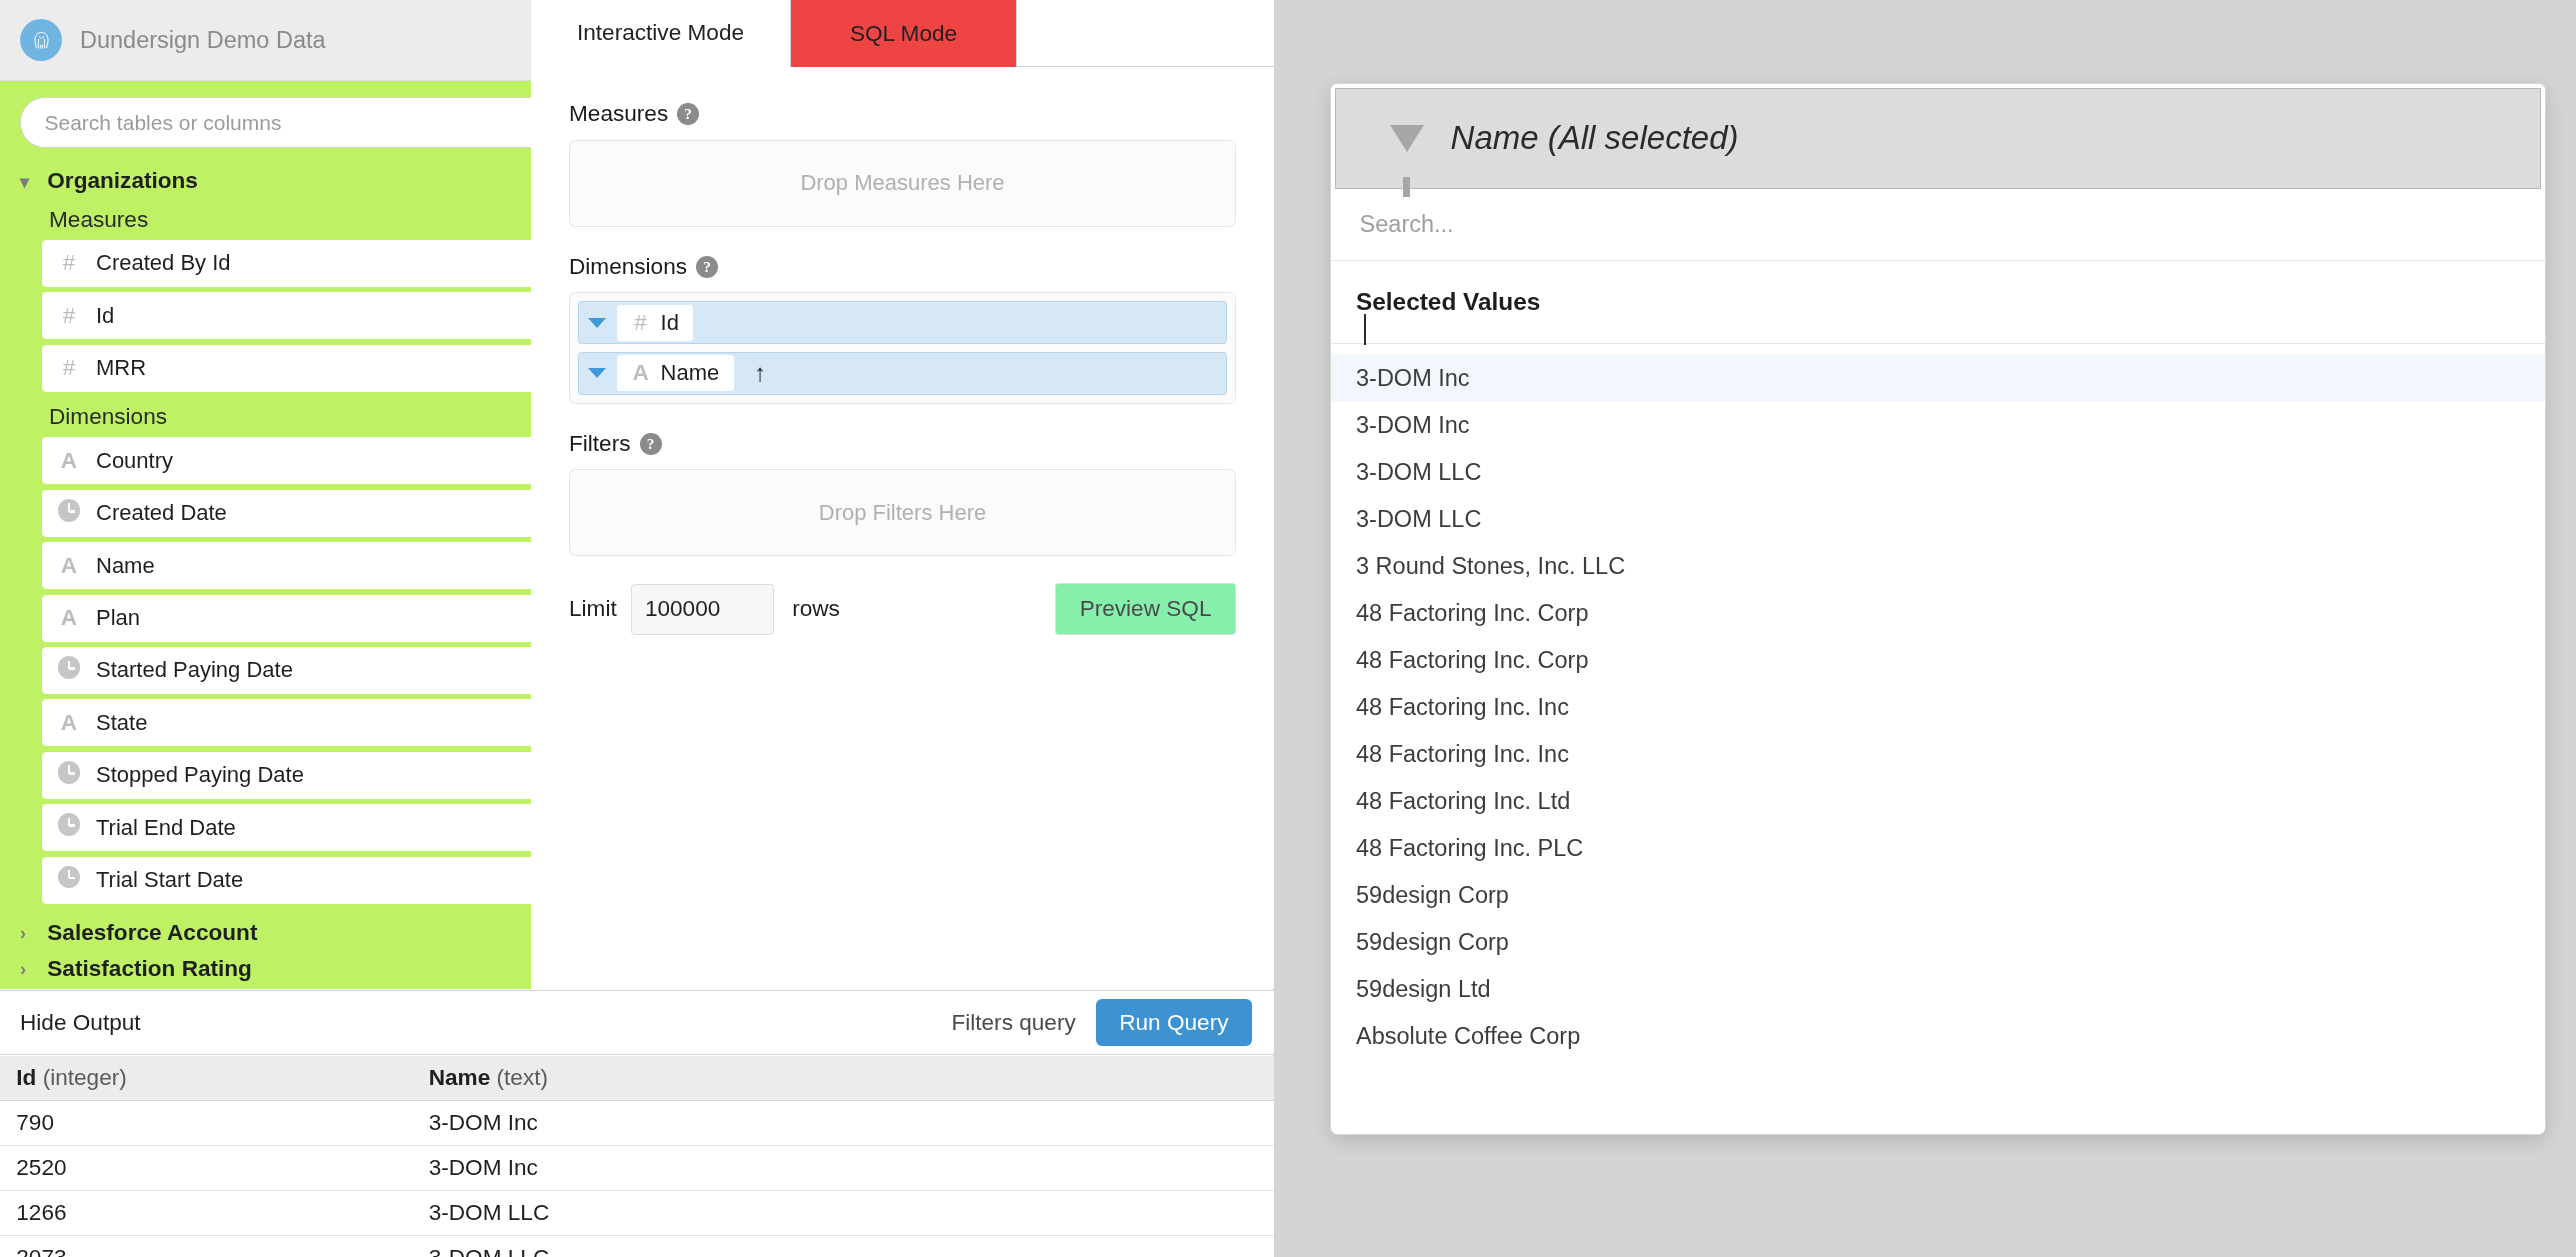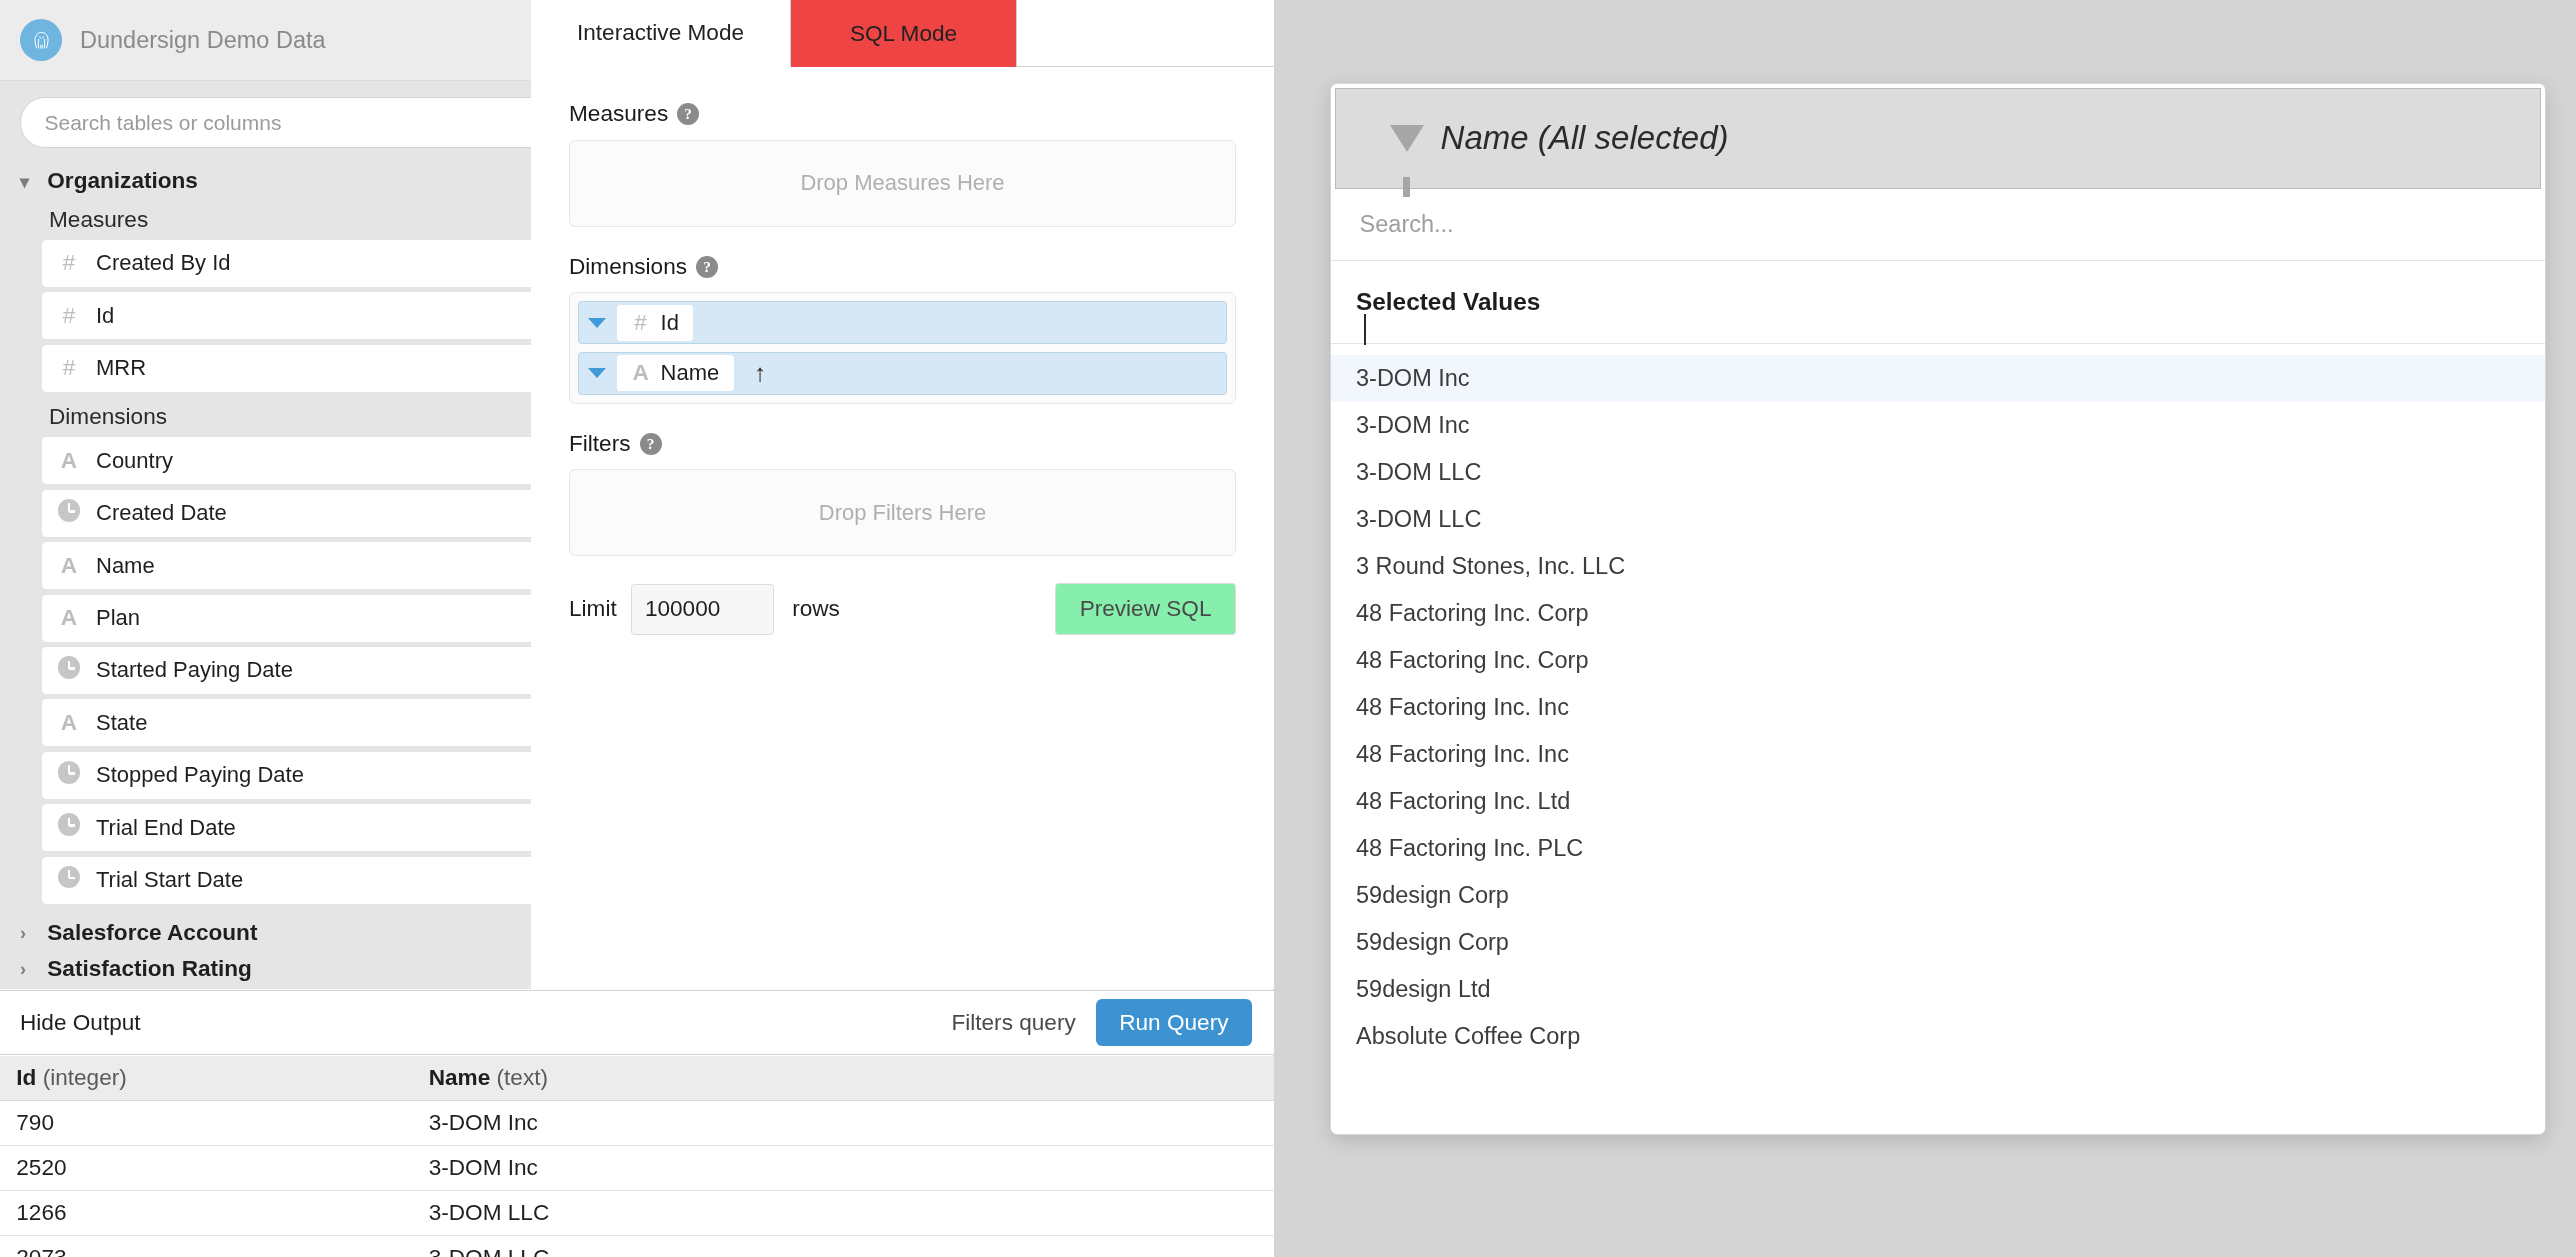--- a/index.html
+++ b/index.html
@@ -14,21 +14,21 @@
   
   .workbench {
     position: absolute; left: 0; top: 0; width: 1274px; height: 1257px;
     background: #ffffff;
     border-right: 1.8px solid #c9c9c9;
   }
 
   
   .sidebar {
     position: absolute; left: 0; top: 0; width: 638px; height: 989px;
-    background: #e5e5e5;
+    background: #bef264;
     border-right: 0.9px solid #d8d8d8;
     overflow: hidden;
   }
   .db-header {
     height: 81px; display: flex; align-items: center;
     padding: 0 22px 0 20px;
     border-bottom: 0.9px solid #dcdcdc;
     background: #ececec;
   }
   .db-logo {
@@ -215,21 +215,21 @@
     position: absolute; left: 1330px; top: 83px;
     width: 1216px; height: 1052px;
     background: #ffffff;
     border: 0.9px solid #d6d6d6; border-radius: 7.2px;
     box-shadow: 0 5.4px 20px rgba(0,0,0,0.14);
     overflow: hidden;
   }
   .fp-header {
     height: 101px; margin: 3.6px 3.6px 0 3.6px;
     background: #dcdcdc; border: 1.8px solid #b9b9b9;
-    display: flex; align-items: center; padding-left: 54px; gap: 17px;
+    display: flex; align-items: center; padding-left: 54px; gap: 27px;
   }
   .funnel {
     width: 0; height: 0; flex: 0 0 auto;
     border-left: 17px solid transparent;
     border-right: 17px solid transparent;
     border-top: 27px solid #a6a6a6;
     position: relative;
   }
   .funnel::after {
     content: ""; position: absolute; left: -3.6px; top: 25px;

